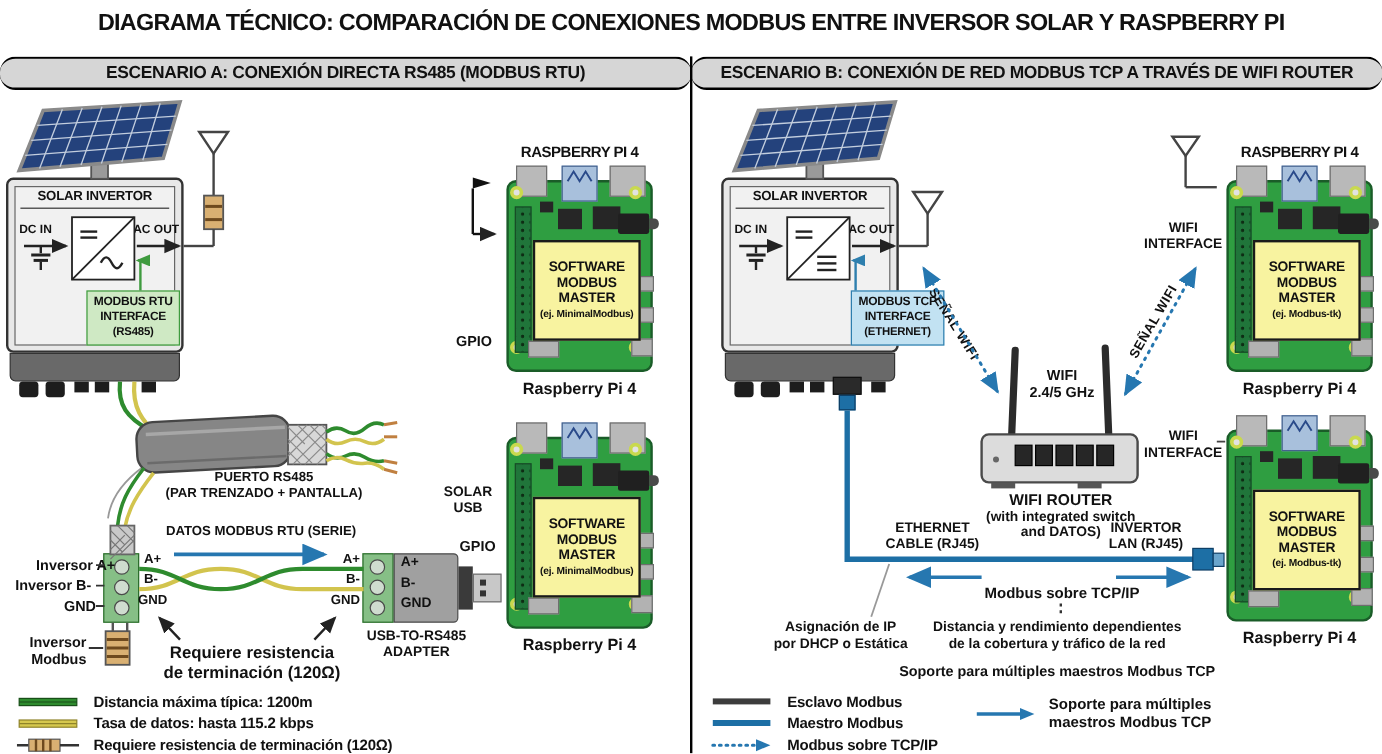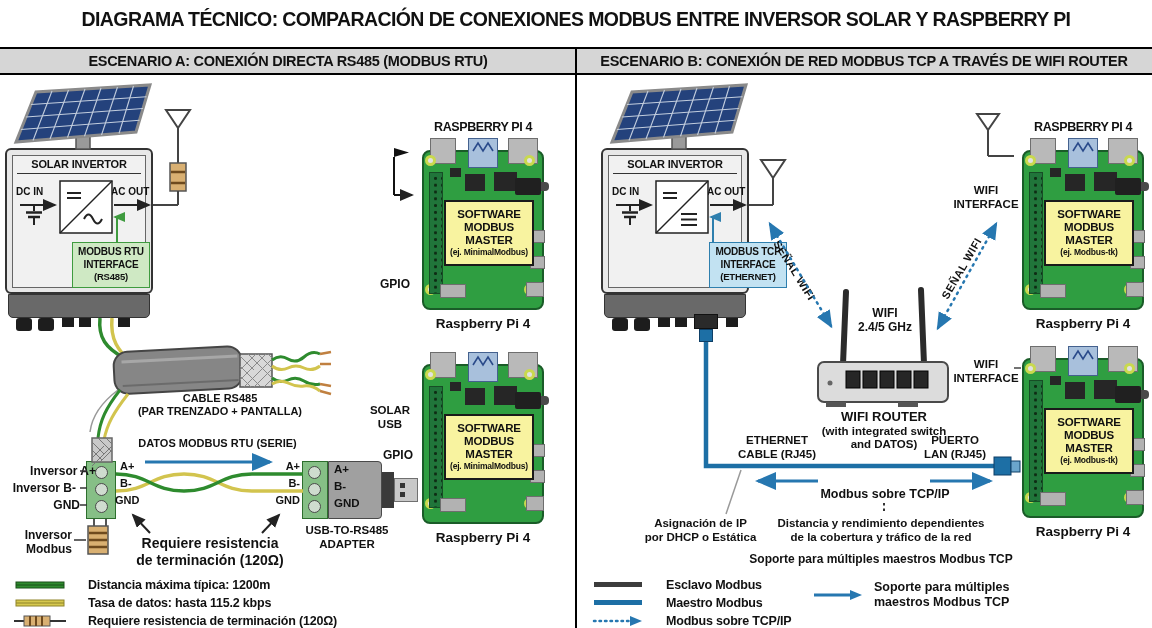--- a/index.html
+++ b/index.html
@@ -6,21 +6,21 @@
   #canvas{position:relative;width:1152px;height:628px;background:#fff;overflow:hidden;}
   .abs{position:absolute;}
   .b{font-weight:bold;}
   .ctr{text-align:center;}
   .rt{text-align:right;}
   .nw{white-space:nowrap;}
 
   
   .scn-header{position:absolute;top:47px;width:576px;height:28px;background:#d6d6d6;
     border-top:2px solid #000;border-bottom:2px solid #000;box-sizing:border-box;
-    display:flex;align-items:center;justify-content:center;font-weight:bold;font-size:14.5px;letter-spacing:-0.3px;}
+    display:flex;align-items:center;justify-content:center;font-weight:bold;font-size:14.5px;letter-spacing:-0.3px;border-radius:13px;}
   #divider{position:absolute;left:575px;top:47px;width:2px;height:581px;background:#000;}
 
   
   .inv-box{background:#e8e8e8;border:2px solid #333;border-radius:6px;box-sizing:border-box;}
   .inv-inner{background:#f1f1f1;border:1.5px solid #666;box-sizing:border-box;}
   .inv-title{font-weight:bold;font-size:11px;letter-spacing:-0.2px;text-align:center;}
   .inv-rule{border-top:1.5px solid #333;}
   .inv-band{background:#696969;border:1px solid #333;border-radius:0 0 5px 5px;box-sizing:border-box;}
   .knob{background:#1d1d1d;border-radius:3px;}
   .port{background:#1d1d1d;}
@@ -43,34 +43,34 @@
   .h-tl{left:7px;top:17px;} .h-tr{left:106px;top:17px;} .h-bl{left:7px;top:146px;} .h-br{left:106px;top:146px;}
   .gpio-strip{left:11px;top:34px;width:14px;height:122px;background-color:#20753a;border:1px solid #174d26;
     background-image:radial-gradient(circle,#0e2c14 1.3px,transparent 1.6px);background-size:7px 6.8px;background-position:2px 2px;box-sizing:border-box;}
   .chip{background:#262626;}
   .c1{left:32px;top:30px;width:11px;height:9px;} .c2{left:47px;top:36px;width:20px;height:17px;} .c3{left:76px;top:34px;width:23px;height:19px;}
   .jack{left:97px;top:40px;width:26px;height:17px;background:#202020;border-radius:2px;}
   .jack-tip{left:123px;top:44px;width:8px;height:9px;background:#4a4a4a;border-radius:0 4px 4px 0;}
   .conn{background:#b2b2b2;border:1.5px solid #6e6e6e;box-sizing:border-box;}
   .r1{left:112px;top:92px;width:15px;height:13px;} .r2{left:112px;top:118px;width:15px;height:13px;} .r3{left:108px;top:144px;width:18px;height:15px;}
   .csi{left:22px;top:146px;width:26px;height:14px;background:#b2b2b2;border:1.5px solid #6e6e6e;box-sizing:border-box;}
-  .swbox{left:26px;top:62px;width:90px;height:66px;background:#f8f3a0;border:2px solid #1a1a1a;box-sizing:border-box;
+  .swbox{left:26px;top:62px;width:90px;height:84px;background:#f8f3a0;border:2px solid #1a1a1a;box-sizing:border-box;
     display:flex;flex-direction:column;align-items:center;justify-content:center;text-align:center;}
   .swbox div{font-weight:bold;letter-spacing:-0.2px;}
   .sw-l{font-size:11.5px;line-height:13px;}
   .sw-s{font-size:8.5px;line-height:11px;}
   .rpi-caption{position:absolute;top:196px;left:-10px;width:150px;text-align:center;font-weight:bold;font-size:13.5px;}
 
   
   .tblock{background:#86bf86;border:1.5px solid #2d6e2d;box-sizing:border-box;}
   .screw{background:#cfdccf;border:1.5px solid #4a4a4a;border-radius:50%;box-sizing:border-box;}
 
   .lbl{position:absolute;font-weight:bold;line-height:1.2;}
   .rot{transform-origin:center;}
-  .legend-row{display:flex;align-items:center;gap:22px;height:18px;}
+  .legend-row{display:flex;align-items:center;gap:12px;height:18px;}
   .legend-row .lg-label{font-weight:bold;font-size:12.5px;letter-spacing:-0.2px;}
 </style>
 </head>
 <body>
 
 <div id="canvas">
 
   <div class="abs b ctr nw" style="left:0;top:8px;width:1152px;font-size:19.5px;letter-spacing:-0.6px">DIAGRAMA TÉCNICO: COMPARACIÓN DE CONEXIONES MODBUS ENTRE INVERSOR SOLAR Y RASPBERRY PI</div>
   <div class="scn-header" style="left:0">ESCENARIO A: CONEXIÓN DIRECTA RS485 (MODBUS RTU)</div>
   <div class="scn-header" style="left:576px">ESCENARIO B: CONEXIÓN DE RED MODBUS TCP A TRAVÉS DE WIFI ROUTER</div>
@@ -263,21 +263,21 @@
       <div class="sw-l">SOFTWARE</div>
       <div class="sw-l">MODBUS</div>
       <div class="sw-l">MASTER</div>
       <div class="sw-s">(ej. Modbus-tk)</div>
     </div>
   </div>
   <div class="rpi-caption">Raspberry Pi 4</div>
 </div>
 
   <div class="abs lbl ctr" style="left:110px;top:392px;width:220px;font-size:11px">
-    <div>CABLE RS485</div>
+    <div>PUERTO RS485</div>
     <div>(PAR TRENZADO + PANTALLA)</div>
   </div>
   <div class="abs lbl ctr" style="left:110px;top:437px;width:215px;font-size:11px">DATOS MODBUS RTU (SERIE)</div>
   <div class="abs lbl rt" style="left:24px;top:464px;width:72px;font-size:12px">Inversor A+</div>
   <div class="abs lbl rt" style="left:4px;top:481px;width:72px;font-size:12px">Inversor B-</div>
   <div class="abs lbl rt" style="left:8px;top:498px;width:72px;font-size:12px">GND</div>
   <div class="abs lbl" style="left:120px;top:460px;font-size:11px">A+</div>
   <div class="abs lbl" style="left:120px;top:477px;font-size:11px">B-</div>
   <div class="abs lbl" style="left:115px;top:494px;font-size:11px">GND</div>
   <div class="abs lbl rt" style="left:278px;top:460px;width:22px;font-size:11px">A+</div>
@@ -347,21 +347,21 @@
   </div>
   <div class="abs lbl ctr" style="left:948px;top:358px;width:76px;font-size:11.5px">
     <div>WIFI</div>
     <div>INTERFACE</div>
   </div>
   <div class="abs lbl ctr" style="left:712px;top:434px;width:130px;font-size:11.5px">
     <div>ETHERNET</div>
     <div>CABLE (RJ45)</div>
   </div>
   <div class="abs lbl ctr" style="left:900px;top:434px;width:110px;font-size:11.5px">
-    <div>PUERTO</div>
+    <div>INVERTOR</div>
     <div>LAN (RJ45)</div>
   </div>
   <div class="abs lbl ctr" style="left:810px;top:487px;width:150px;font-size:12.5px">Modbus sobre TCP/IP</div>
   <div class="abs lbl ctr" style="left:628px;top:517px;width:145px;font-size:11.5px">
     <div>Asignación de IP</div>
     <div>por DHCP o Estática</div>
   </div>
   <div class="abs lbl ctr" style="left:752px;top:517px;width:258px;font-size:11.5px">
     <div>Distancia y rendimiento dependientes</div>
     <div>de la cobertura y tráfico de la red</div>

